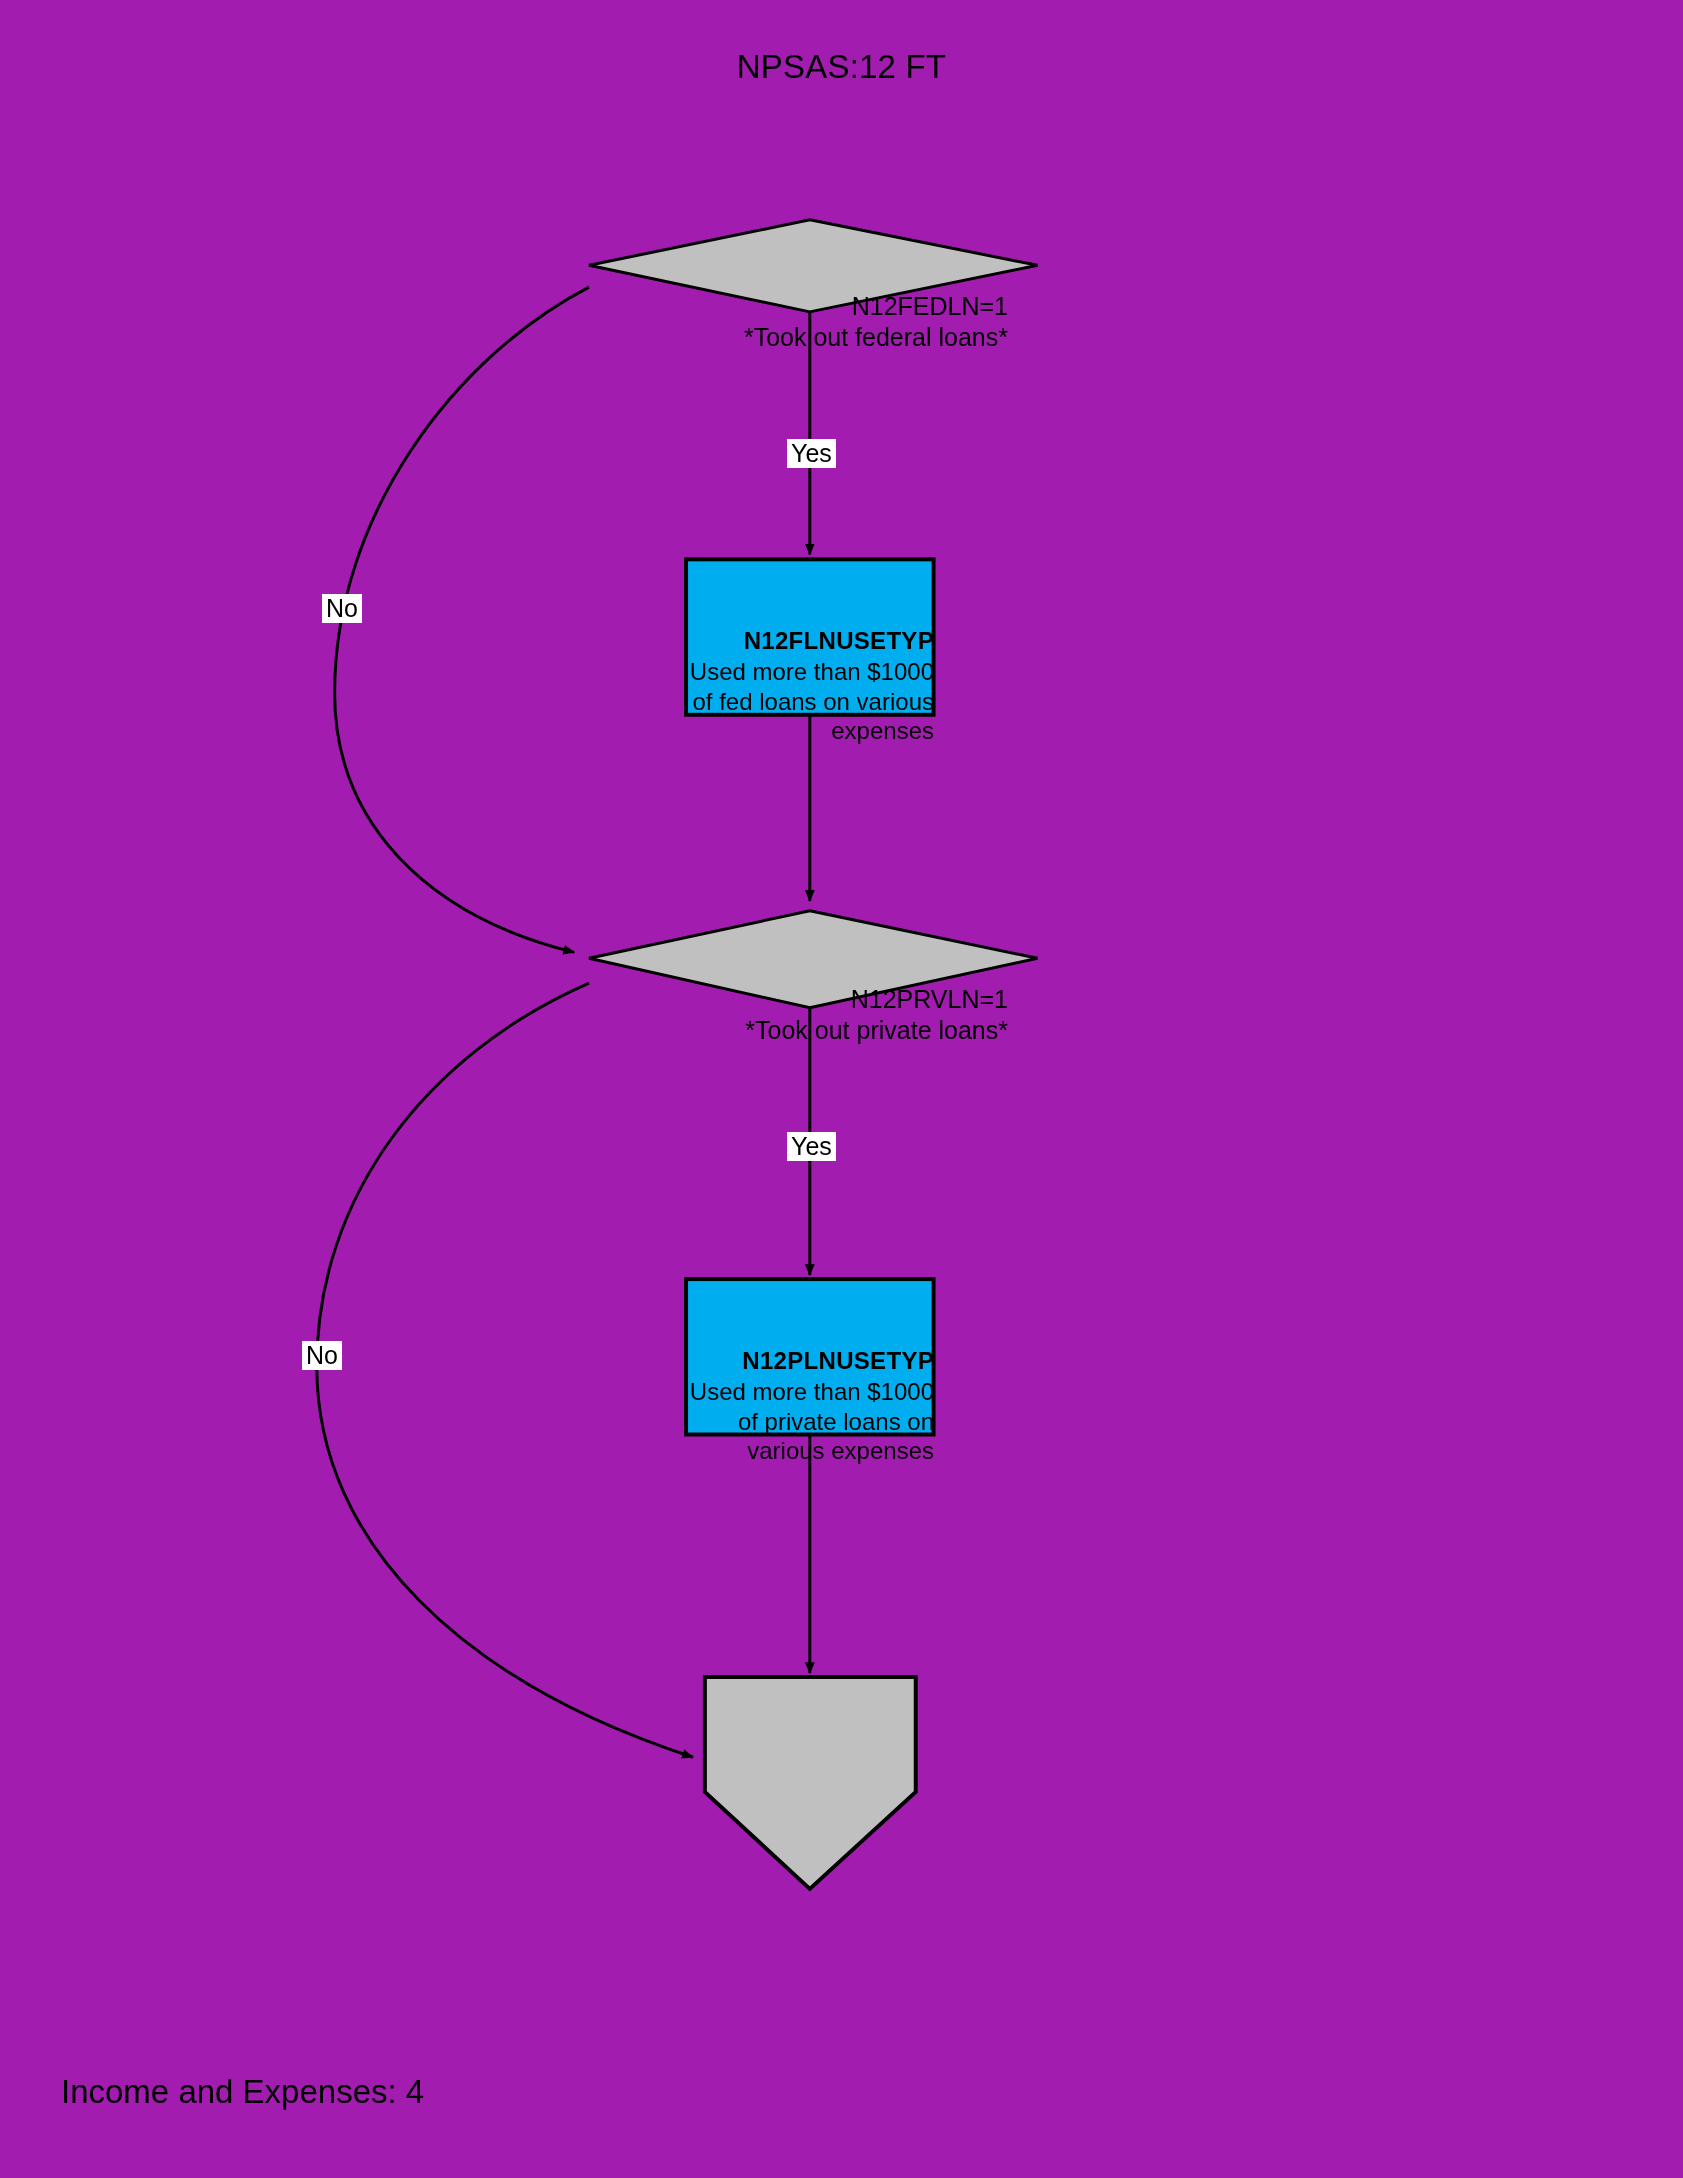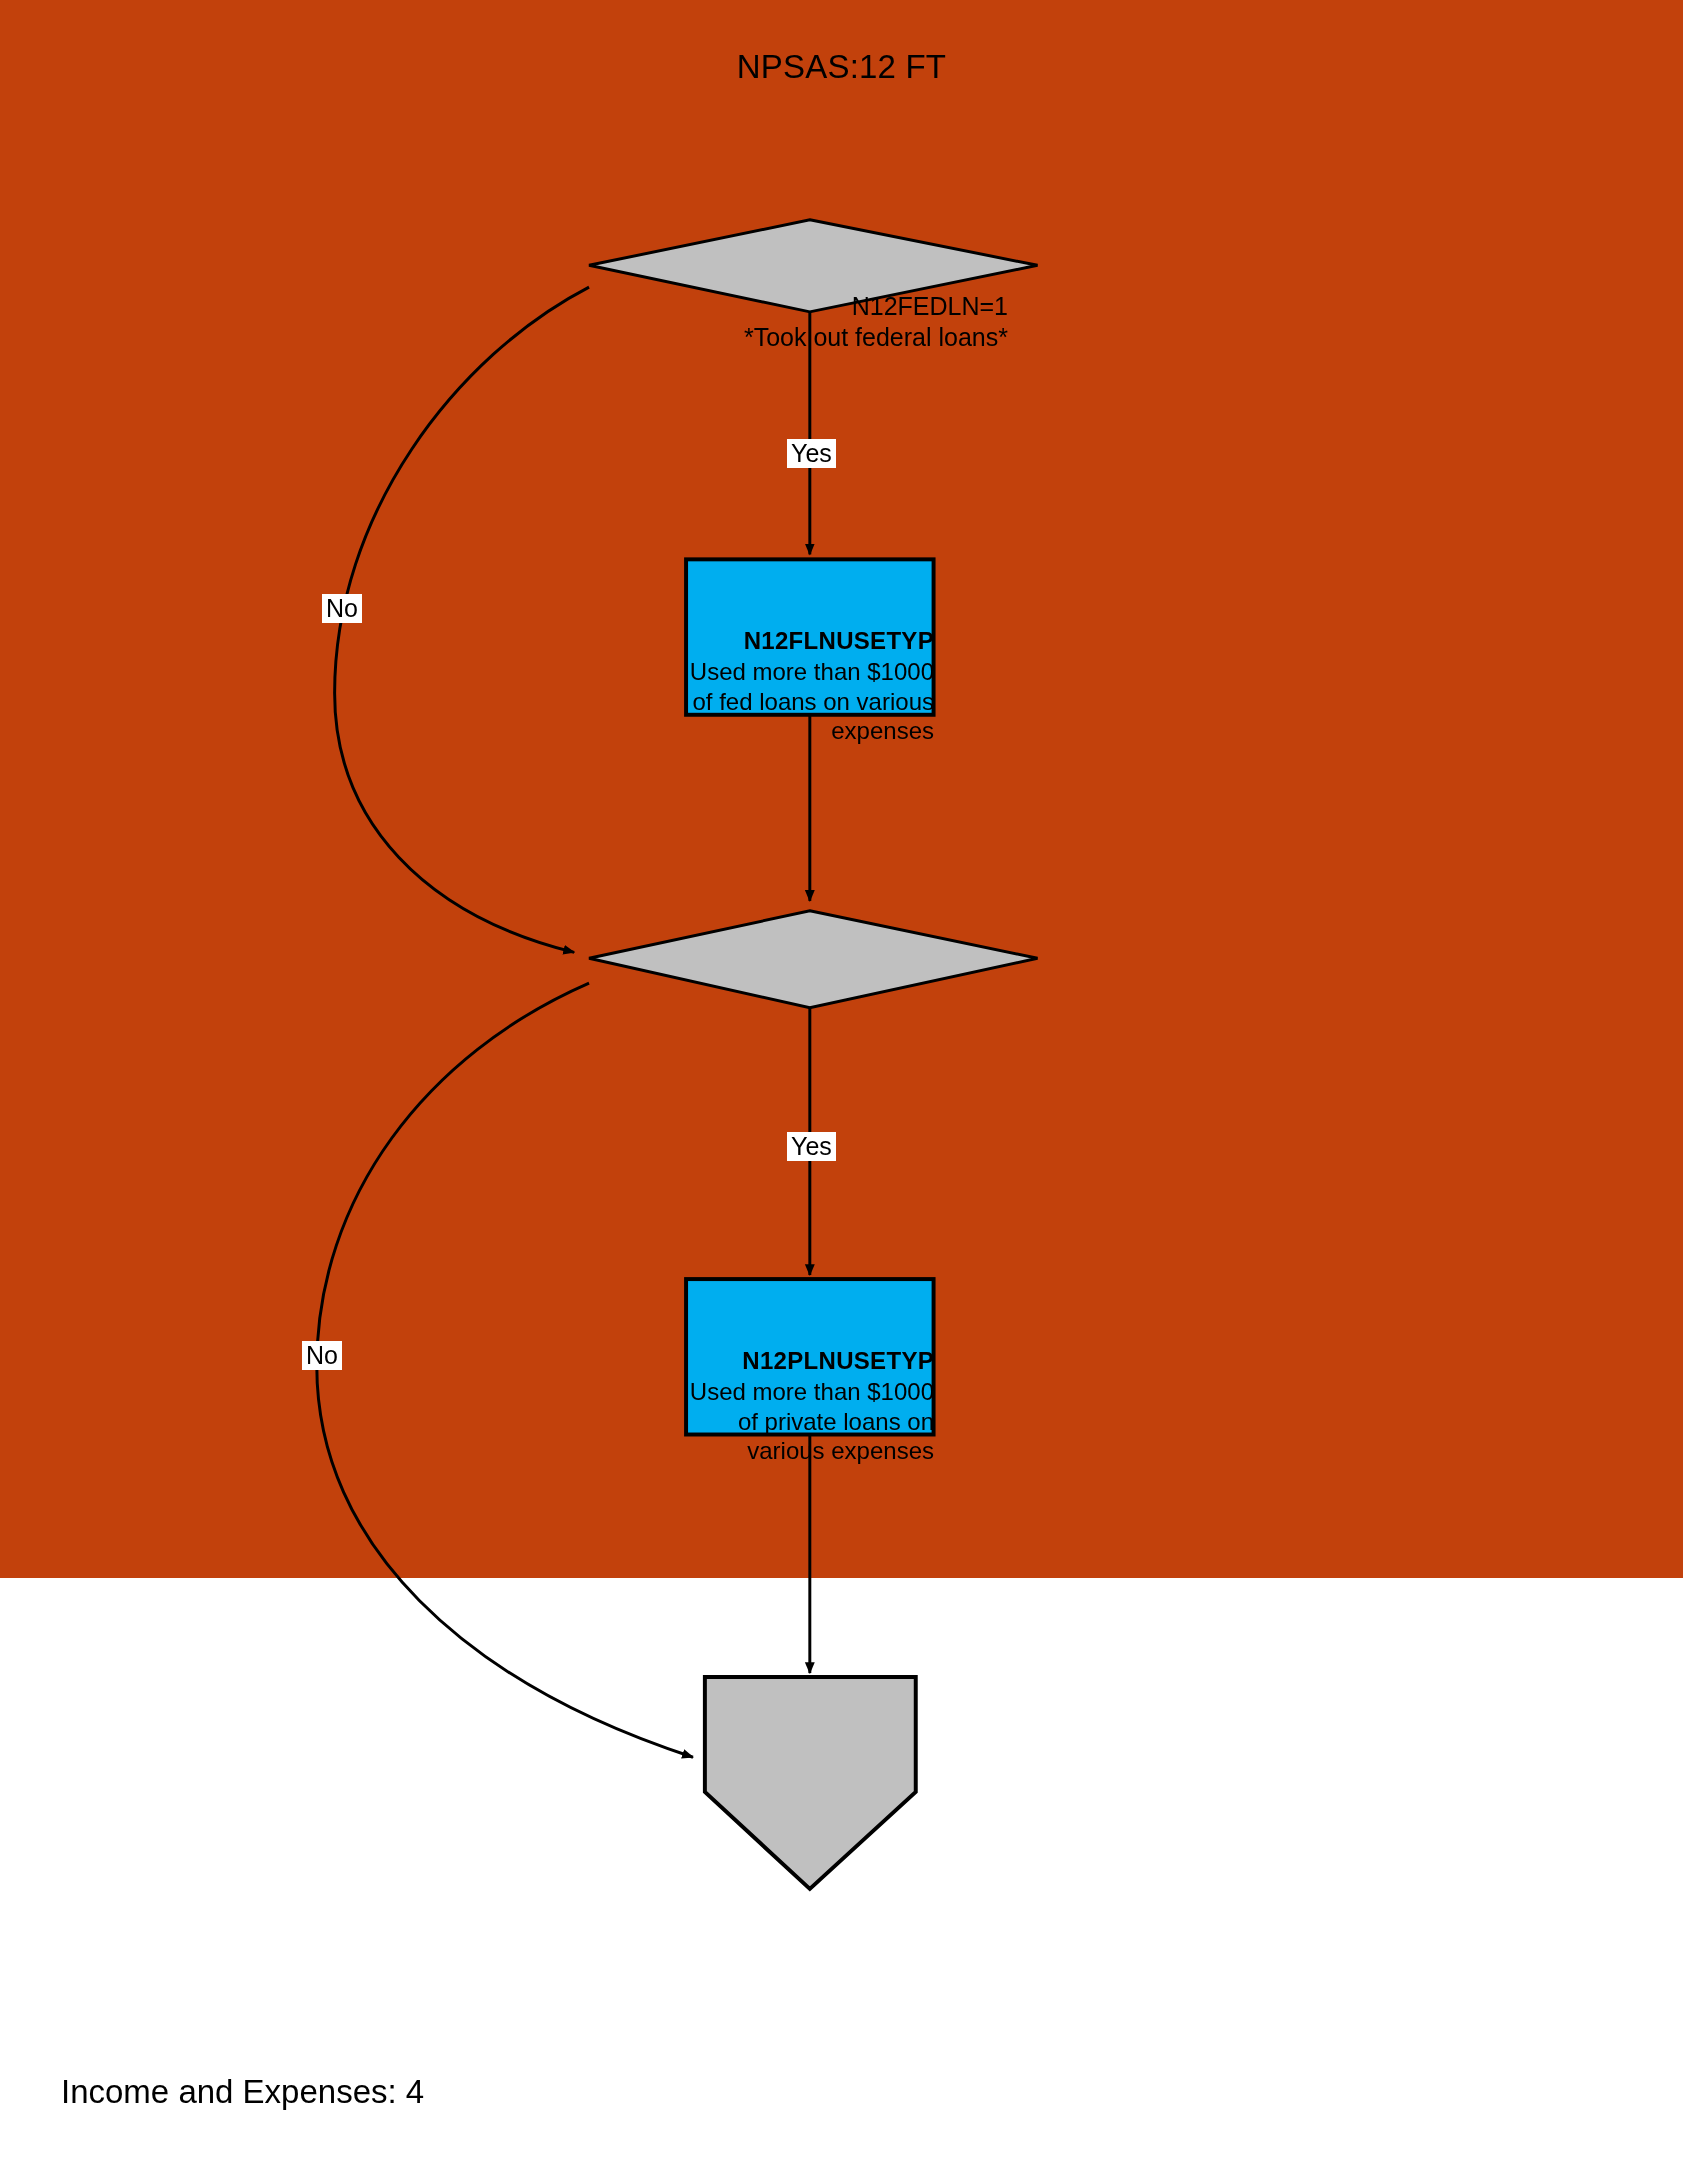--- a/index.html
+++ b/index.html
@@ -10,22 +10,22 @@
   body {
     width: 1683px;
     height: 2178px;
     position: relative;
     font-family: "Liberation Sans", sans-serif;
     overflow: hidden;
   }
   #page {
     position: relative;
     width: 1683px;
-    height: 1578px;
-    background: #c2410c;
+    height: 2178px;
+    background: #a21caf;
   }
   .title {
     position: absolute;
     top: 48px;
     left: 0;
     width: 1683px;
     text-align: center;
     font-size: 33px;
     color: #000000;
     letter-spacing: 0.2px;
@@ -119,20 +119,24 @@
     <div>*Took out federal loans*</div>
   </div>
 
   <div class="node-label box-label" style="left:686px; top:579px; width:248px;">
     <span class="code">N12FLNUSETYP</span>
     <div>Used more than $1000</div>
     <div>of fed loans on various</div>
     <div>expenses</div>
   </div>
 
+  <div class="node-label diamond-label" style="left:612px; top:937px; width:396px;">
+    <div>N12PRVLN=1</div>
+    <div>*Took out private loans*</div>
+  </div>
 
   <div class="node-label box-label" style="left:686px; top:1299px; width:248px;">
     <span class="code">N12PLNUSETYP</span>
     <div>Used more than $1000</div>
     <div>of private loans on</div>
     <div>various expenses</div>
   </div>
 
 
   <div class="edge-label" style="left:787px; top:439px;">Yes</div>

